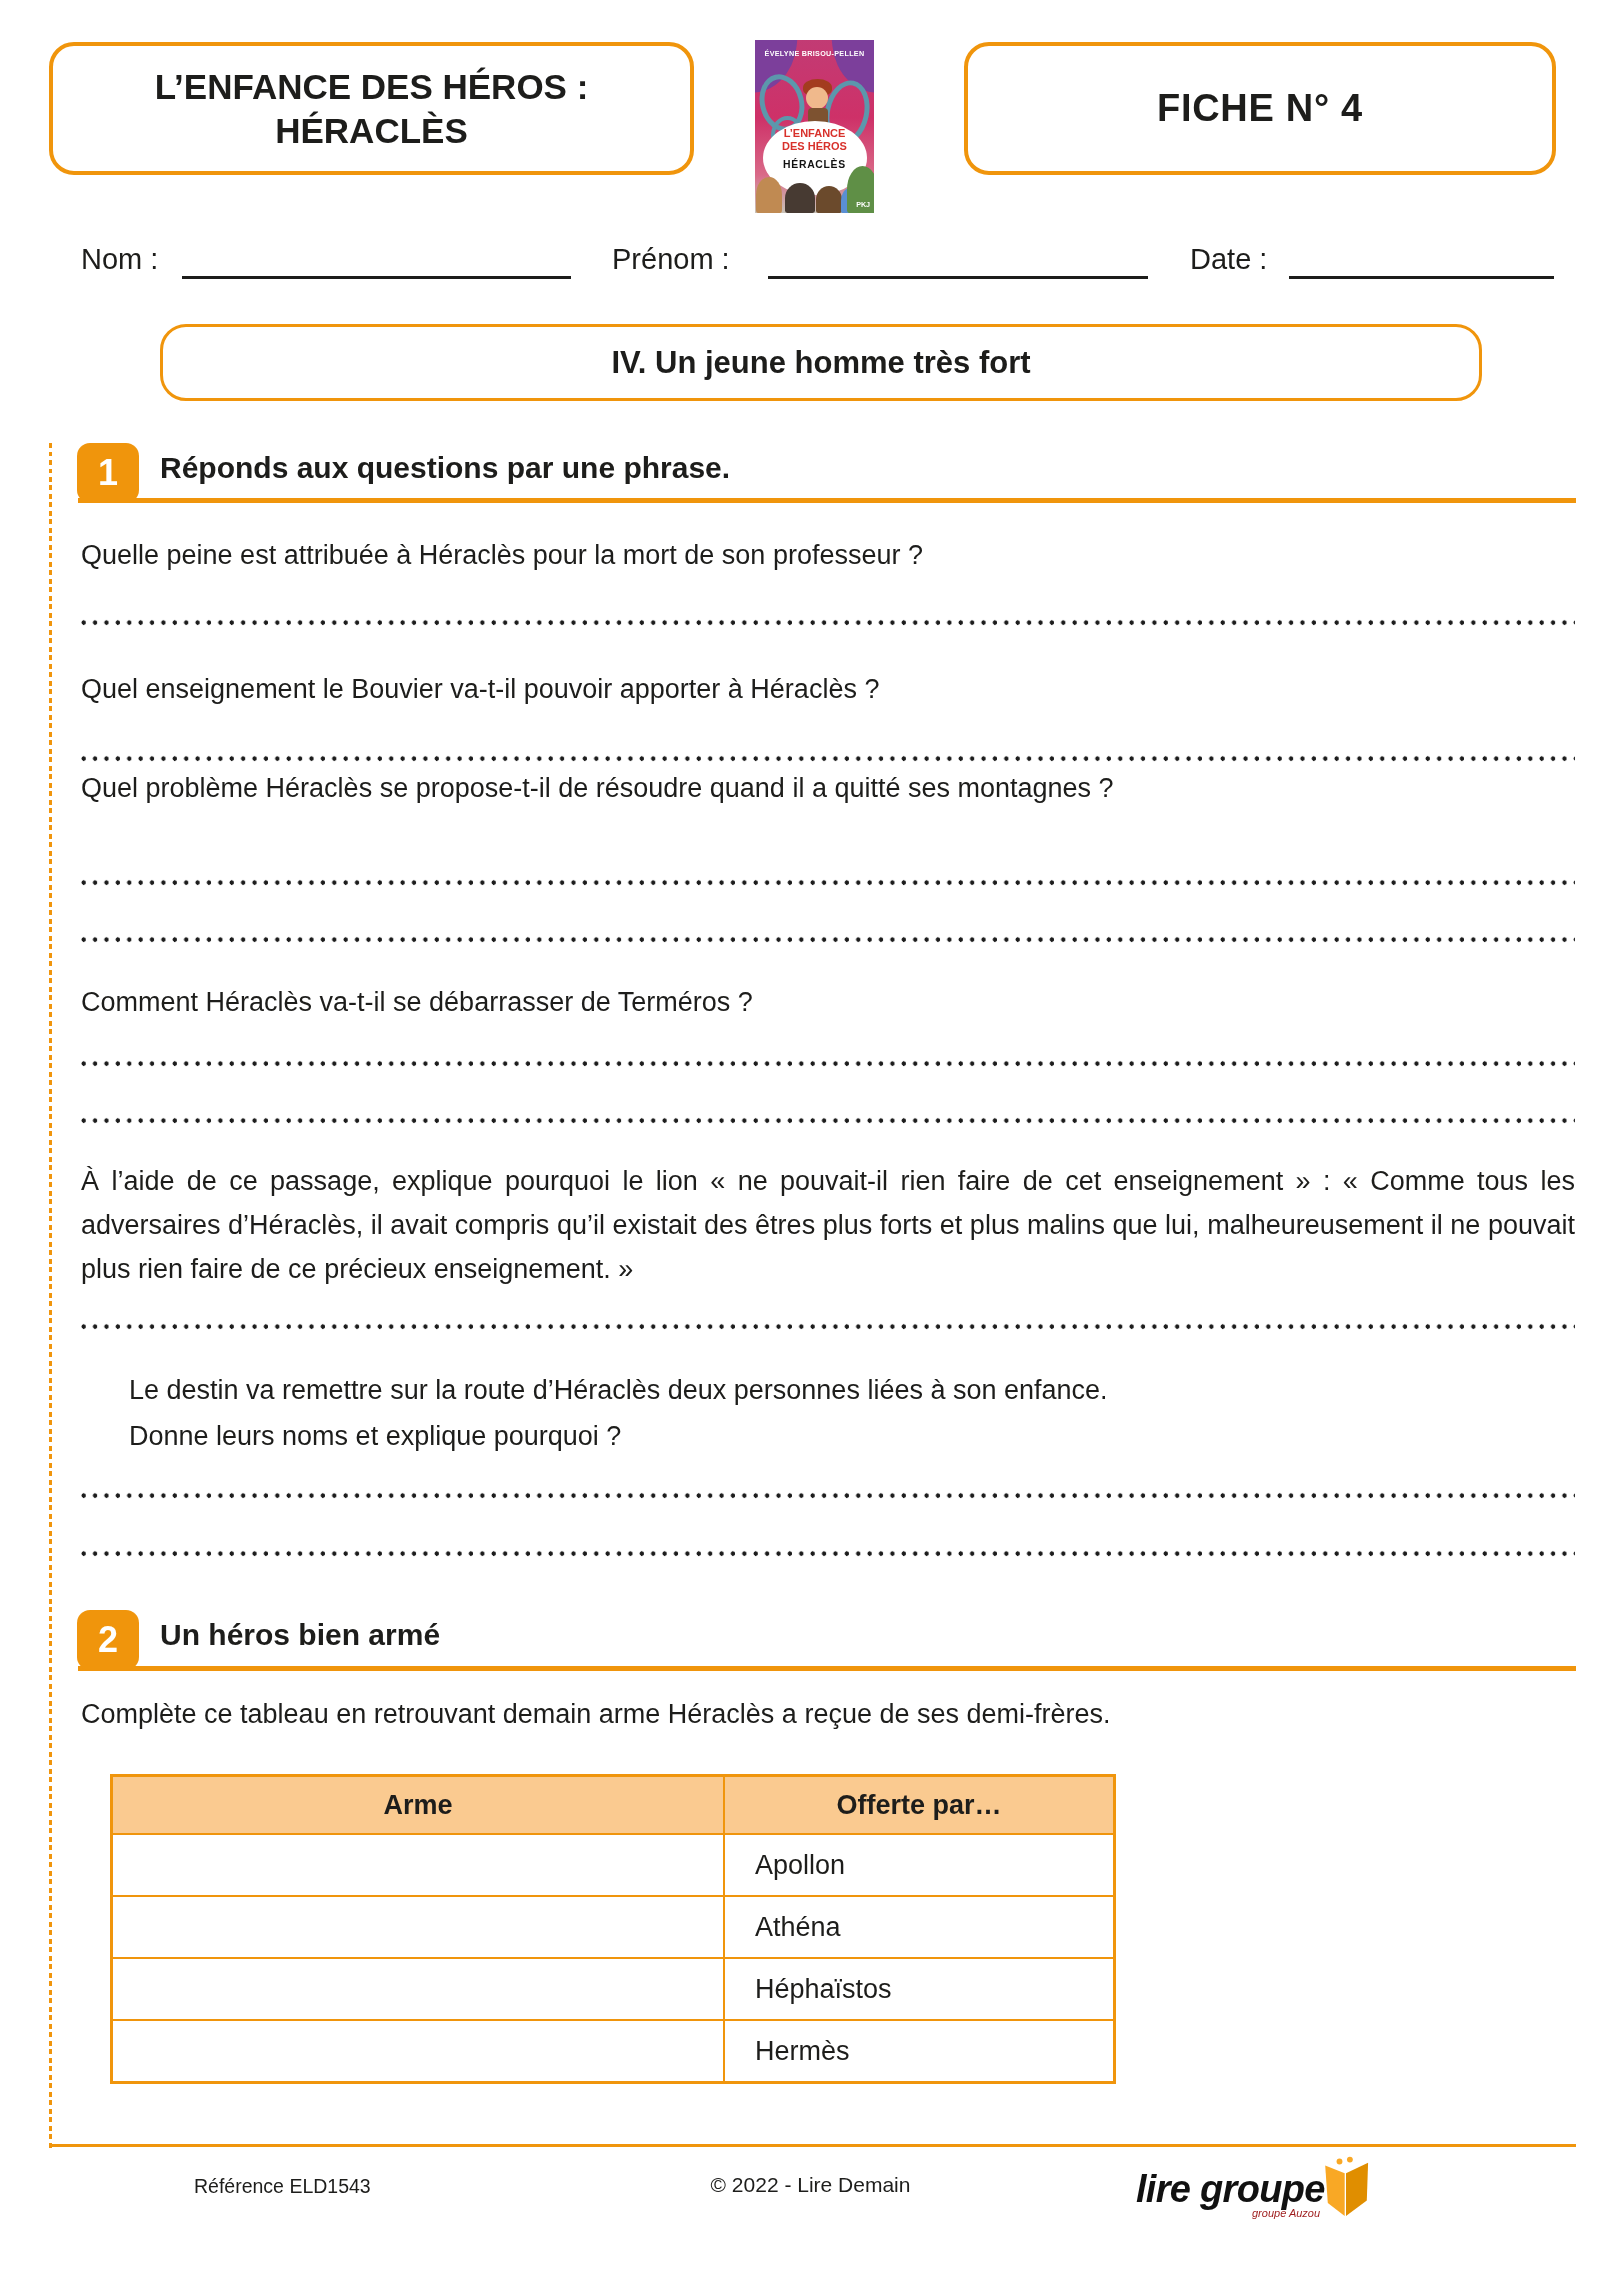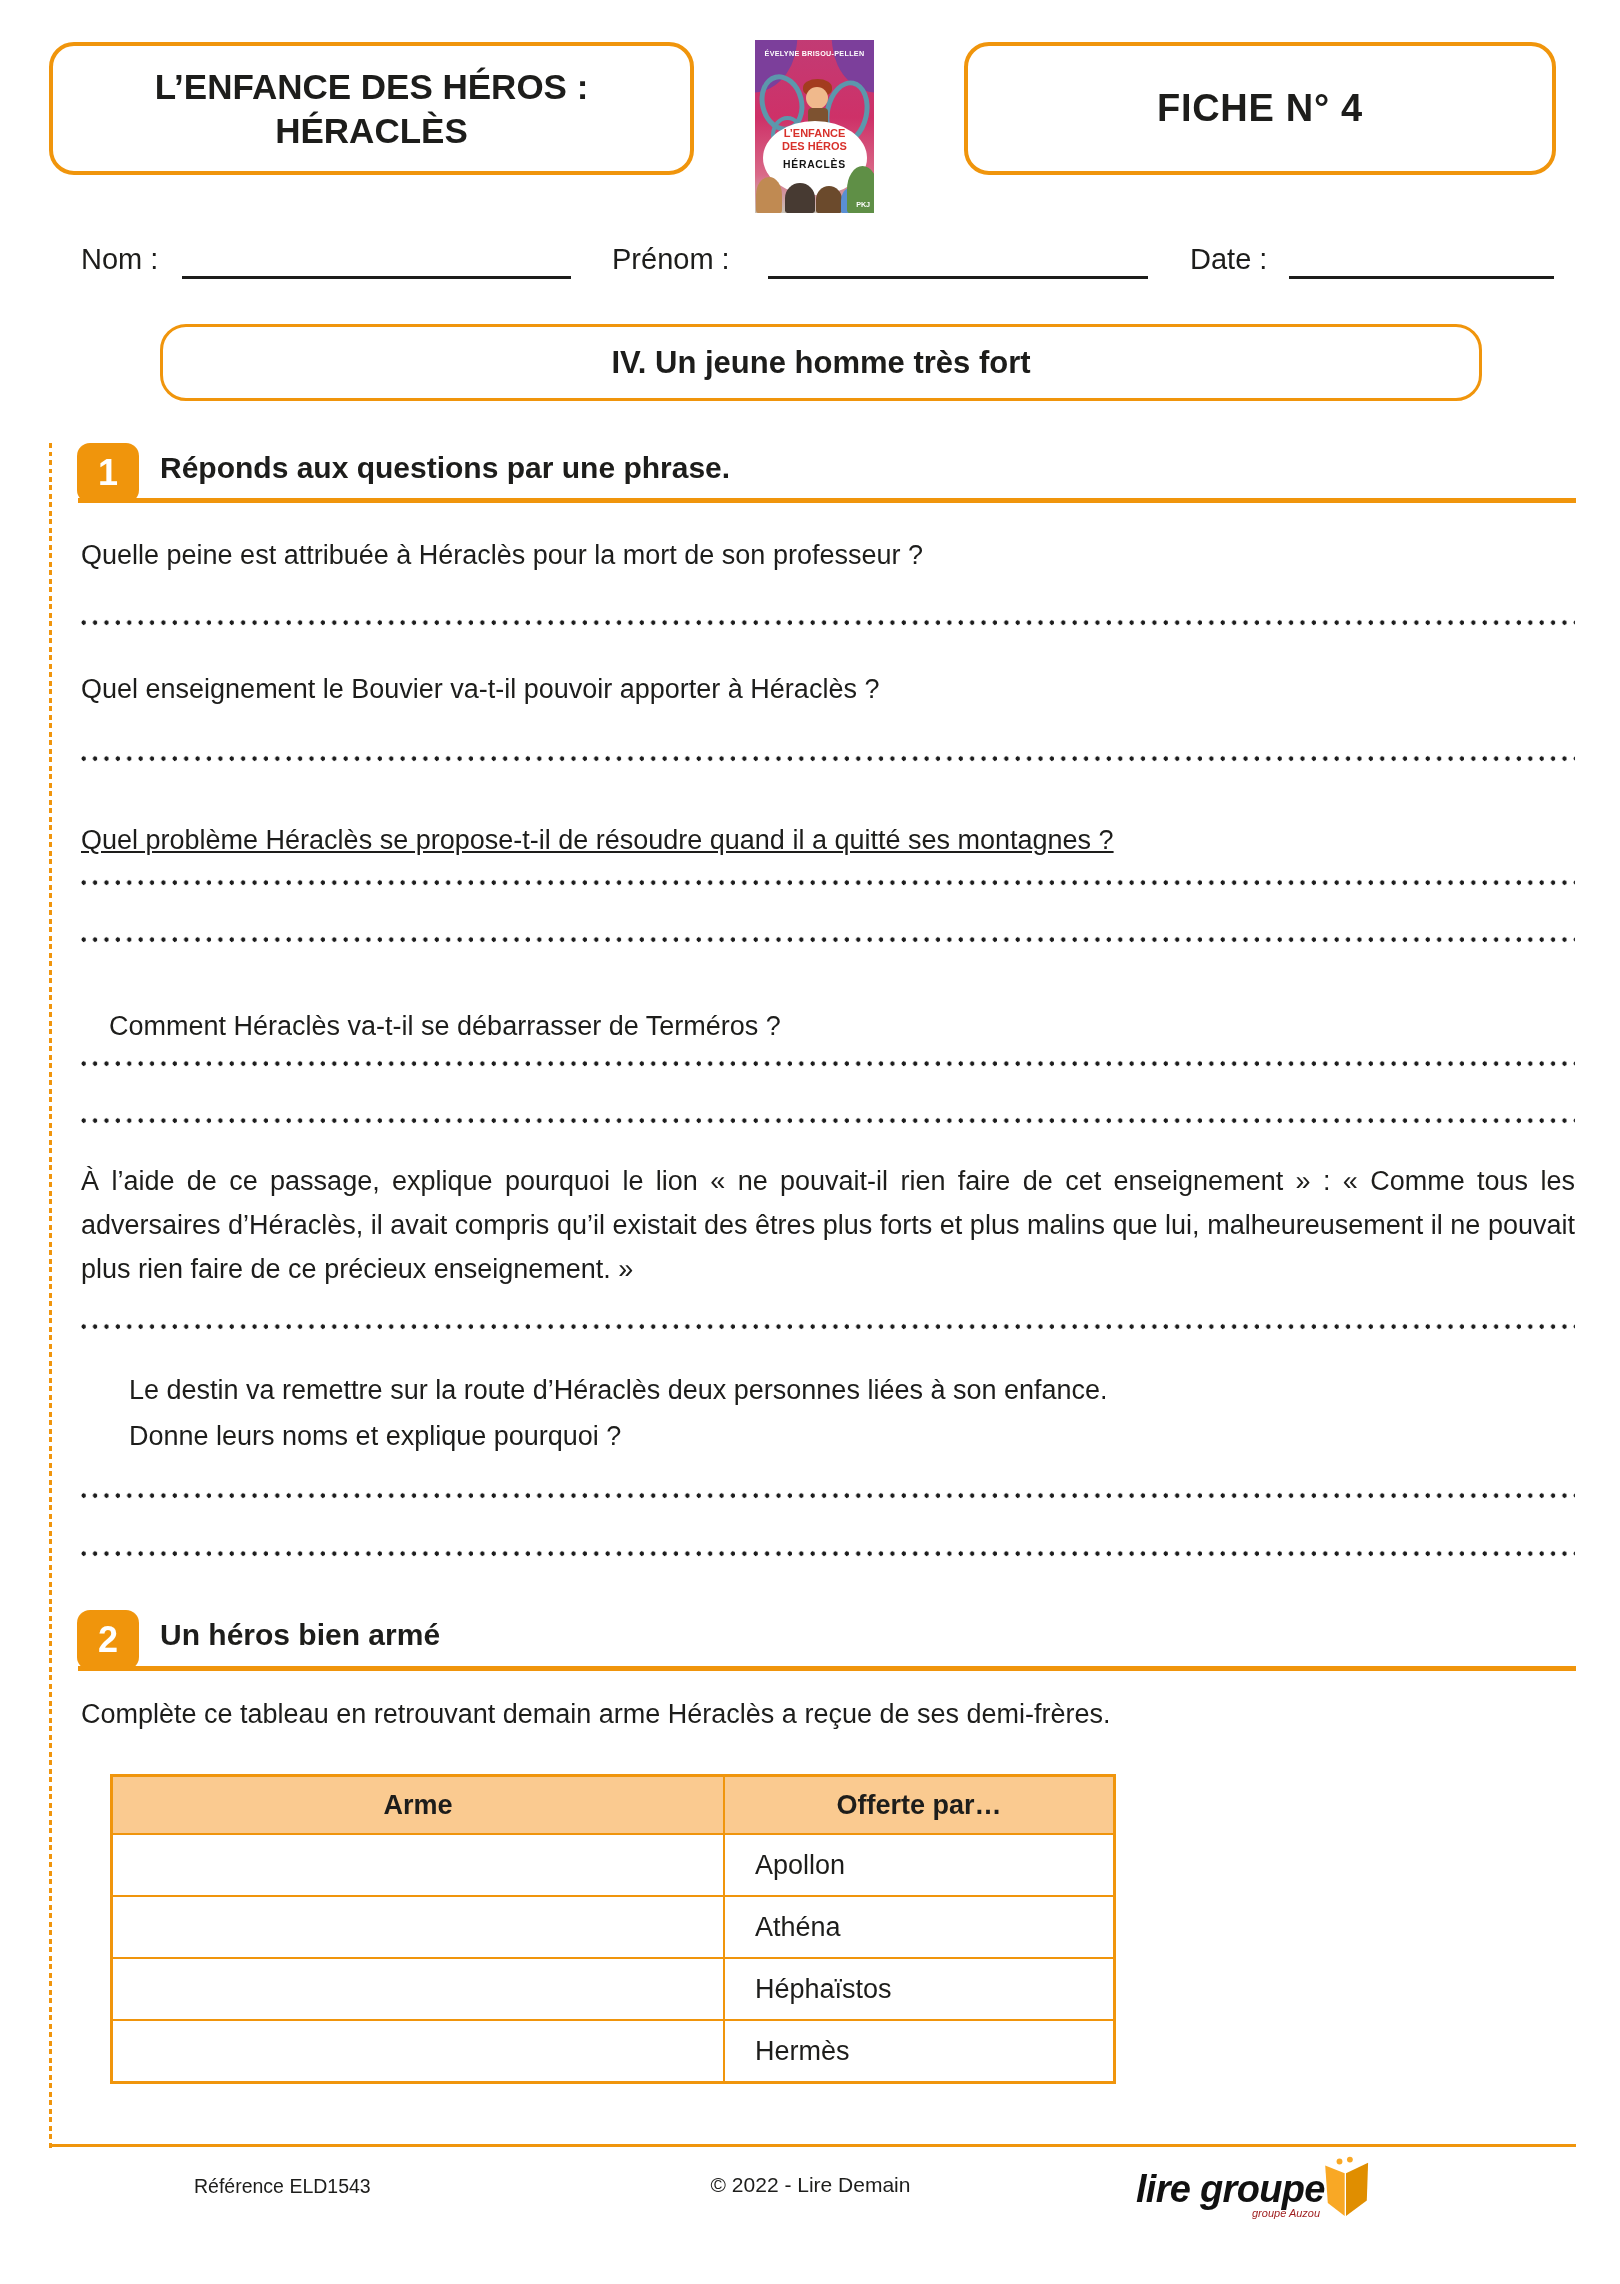--- a/index.html
+++ b/index.html
@@ -63,21 +63,21 @@
   
   .sec-rule{position:absolute;left:78px;width:1498px;height:5.2px;background:var(--orange);}
   #rule-s1{top:498px;} #rule-s2{top:1666px;}
   .sec-num{position:absolute;left:77px;width:62px;height:60px;background:var(--orange);border-radius:13px;
     color:#fff;display:flex;align-items:center;justify-content:center;font-size:36px;font-weight:bold;}
   #num-s1{top:443px;} #num-s2{top:1610px;}
   .sec-heading{position:absolute;left:160px;font-size:30px;font-weight:bold;line-height:39px;}
   #head-s1{top:448px;} #head-s2{top:1615px;}
   
   .q{position:absolute;left:81px;width:1494px;font-size:27px;line-height:33px;color:var(--ink);}
-  #q1{top:539px;} #q2{top:673px;} #q3{top:824px;text-decoration:underline;} #q4{top:1010px;margin-left:28px;}
+  #q1{top:539px;} #q2{top:673px;} #q3{top:772px;} #q4{top:986px;}
   #q5{top:1159px;line-height:44px;text-align:justify;}
   #q6{top:1367px;line-height:46px;white-space:pre-line;margin-left:48px;}
   #s2-intro{top:1698px;}
   .dots{position:absolute;left:81px;width:1494px;height:6.5px;background-repeat:repeat-x;
     background-image:radial-gradient(circle at 2.6px 3.3px,#1c1c1c 2px,transparent 2.3px);background-size:11.4px 6.5px;}
   #d1{top:619px;} #d2{top:755px;} #d3{top:879px;} #d4{top:936px;} #d5{top:1060px;}
   #d6{top:1117px;} #d7{top:1323px;} #d8{top:1492px;} #d9{top:1550px;}
   
   #arm-table{position:absolute;left:78px;top:1774px;width:1006px;box-sizing:border-box;
     border:3.3px solid var(--orange);background:var(--orange);

